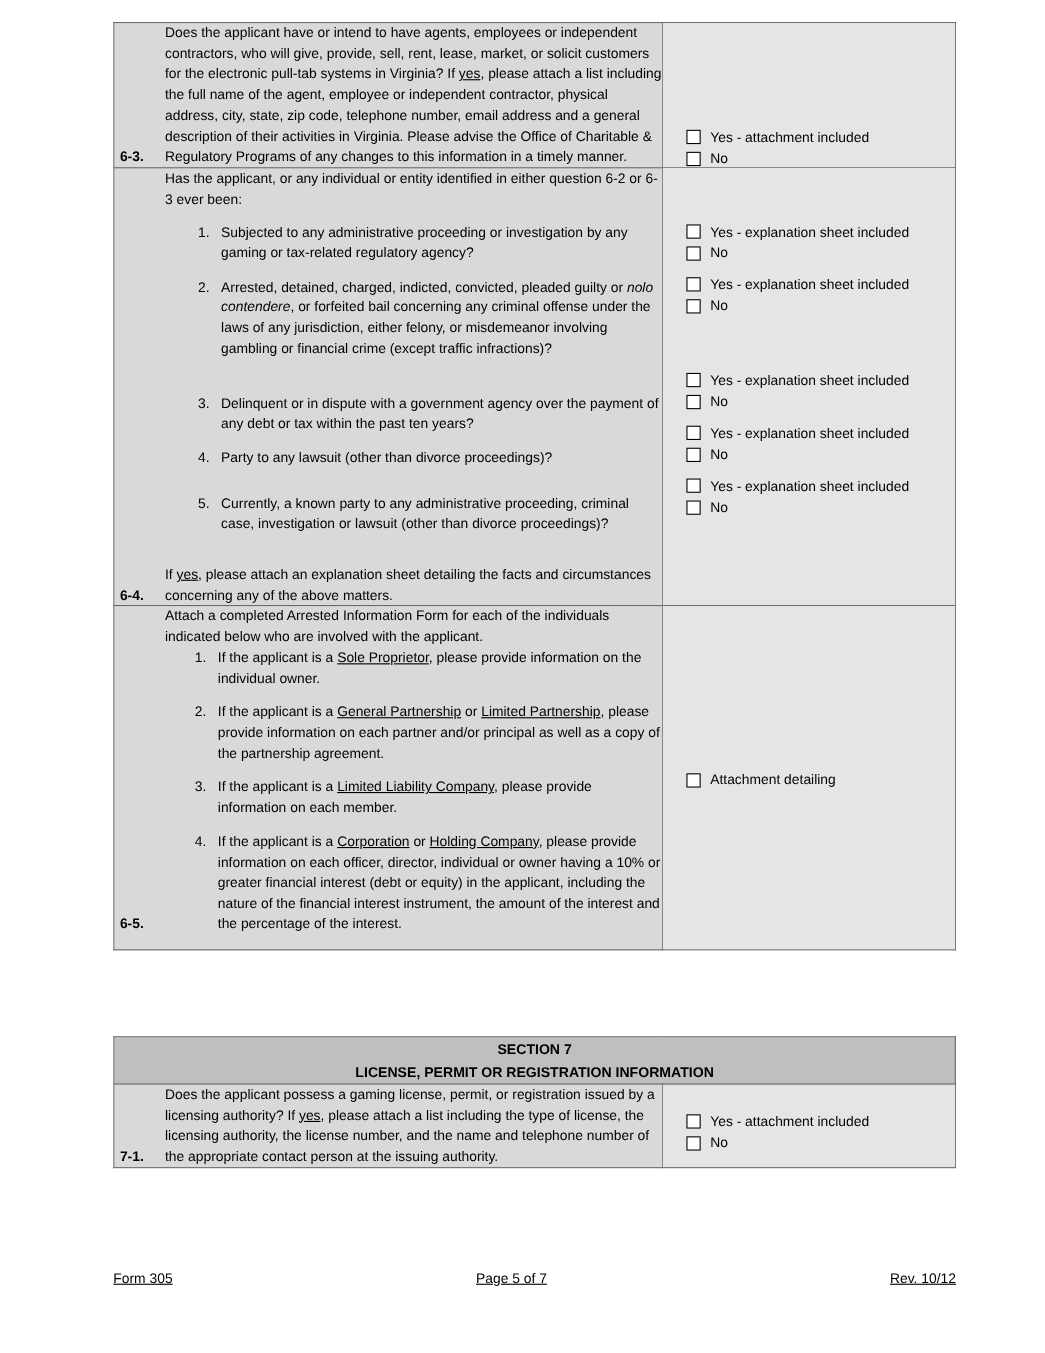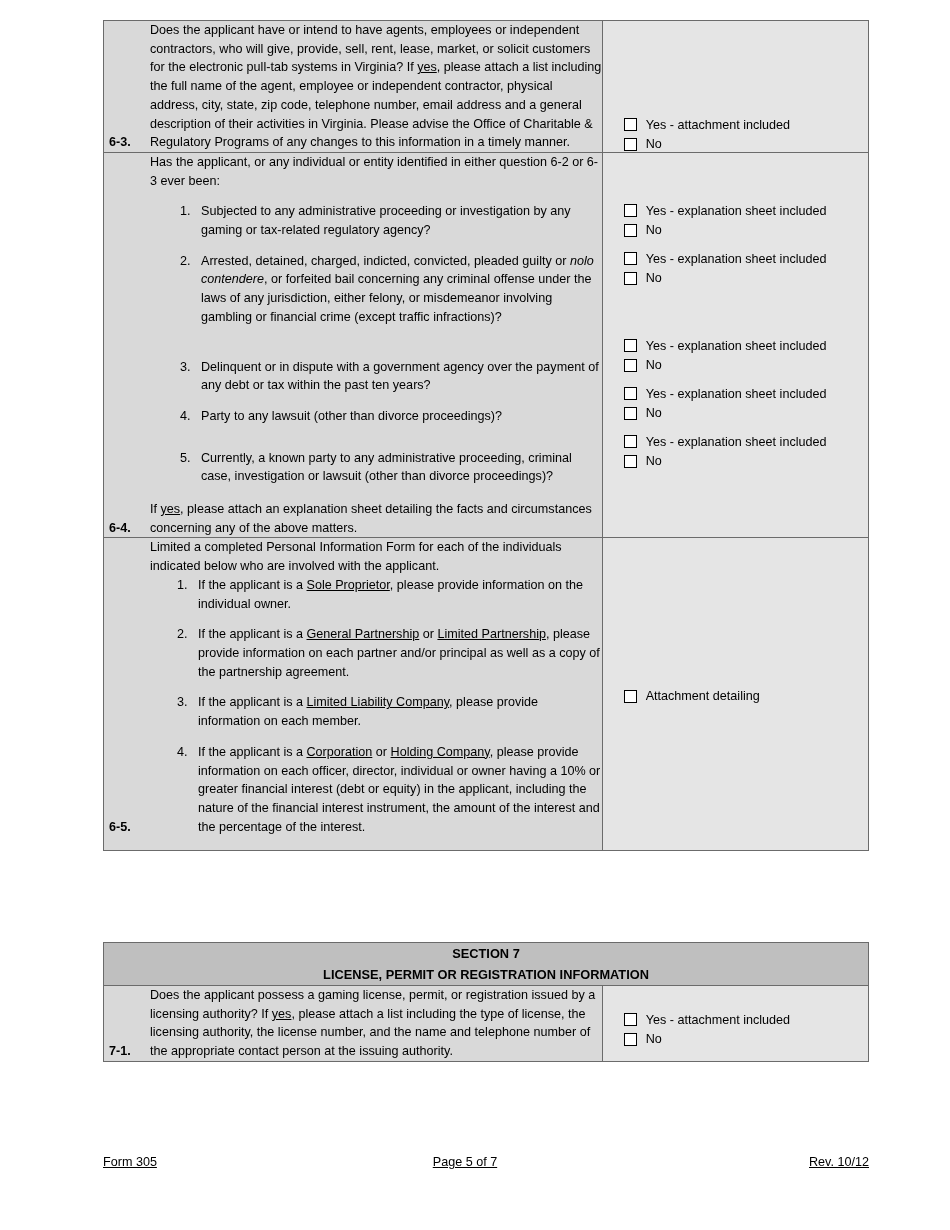--- a/index.html
+++ b/index.html
@@ -230,21 +230,21 @@
                 <li>
                   <span class="sub-marker">4.</span>
                   <span class="sub-text">Party to any lawsuit (other than divorce proceedings)?</span>
                 </li>
                 <li style="margin-top:23px;">
                   <span class="sub-marker">5.</span>
                   <span class="sub-text">Currently, a known party to any administrative proceeding, criminal case, investigation or lawsuit (other than divorce proceedings)?</span>
                 </li>
               </ul>
 
-              <p class="gap" style="margin-top:14px;"><span>If </span><u>yes</u><span>, please attach an explanation sheet detailing the facts and circumstances concerning any of the above matters.</span></p>
+              <p class="gap" style="margin-top:27px;"><span>If </span><u>yes</u><span>, please attach an explanation sheet detailing the facts and circumstances concerning any of the above matters.</span></p>
             </div>
           </div>
         </td>
         <td class="cb-cell">
           <div class="cb-stack" style="top:48px;">
 
             <div class="cb-group">
               <div class="cb-line">
                 <span class="cb-box"></span>
                 <span class="cb-label">Yes - explanation sheet included</span>
@@ -301,21 +301,21 @@
 
           </div>
         </td>
       </tr>
 
       <tr>
         <td class="q-cell" style="height:312px;">
           <div class="q-row">
             <div class="q-num">6-5.</div>
             <div class="q-body">
-              <p>Limited a completed Personal Information Form for each of the individuals indicated below who are involved with the applicant.</p>
+              <p>Attach a completed Arrested Information Form for each of the individuals indicated below who are involved with the applicant.</p>
 
               <ul class="sub-list sub-indent-b">
                 <li>
                   <span class="sub-marker">1.</span>
                   <span class="sub-text"><span>If the applicant is a </span><u>Sole Proprietor</u><span>, please provide information on the individual owner.</span></span>
                 </li>
                 <li>
                   <span class="sub-marker">2.</span>
                   <span class="sub-text"><span>If the applicant is a </span><u>General Partnership</u><span> or </span><u>Limited Partnership</u><span>, please provide information on each partner and/or principal as well as a copy of the partnership agreement.</span></span>
                 </li>

